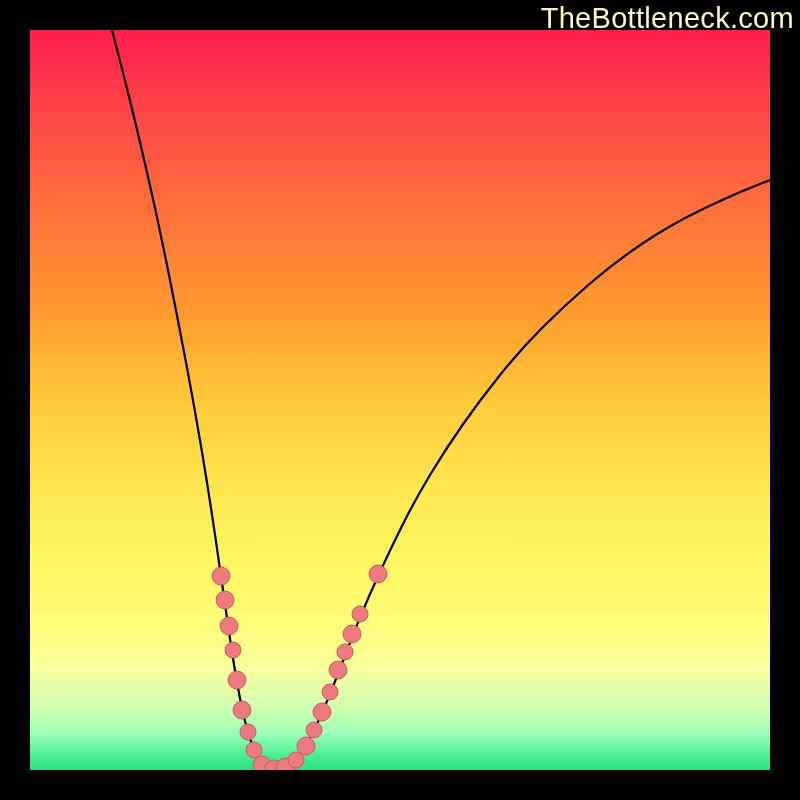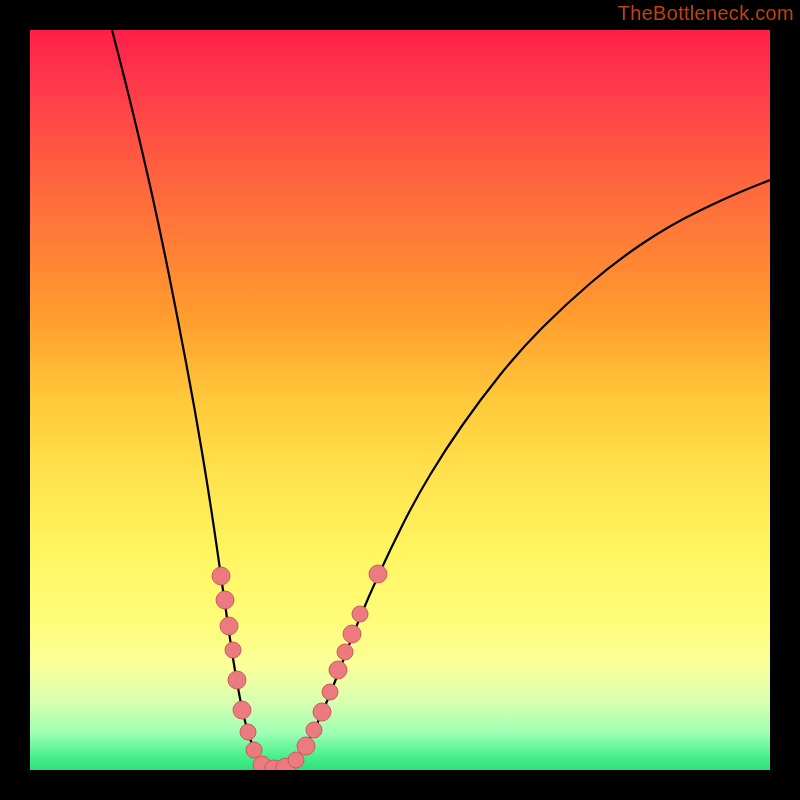--- a/index.html
+++ b/index.html
@@ -47,22 +47,22 @@
       #d6ffb0 91%,
       #9effb4 95%,
       #4cf08f 98%,
       #2fe07a 100%
     );
   }
   .watermark {
     position: absolute;
     top: 2px;
     right: 6px;
-    color: #c2410c;
-    font-size: 20px;
+    color: #fef9c3;
+    font-size: 29px;
     font-weight: 500;
     letter-spacing: 0.3px;
     user-select: none;
   }
   svg.curve {
     position: absolute;
     left: 0;
     top: 0;
     width: 740px;
     height: 740px;

